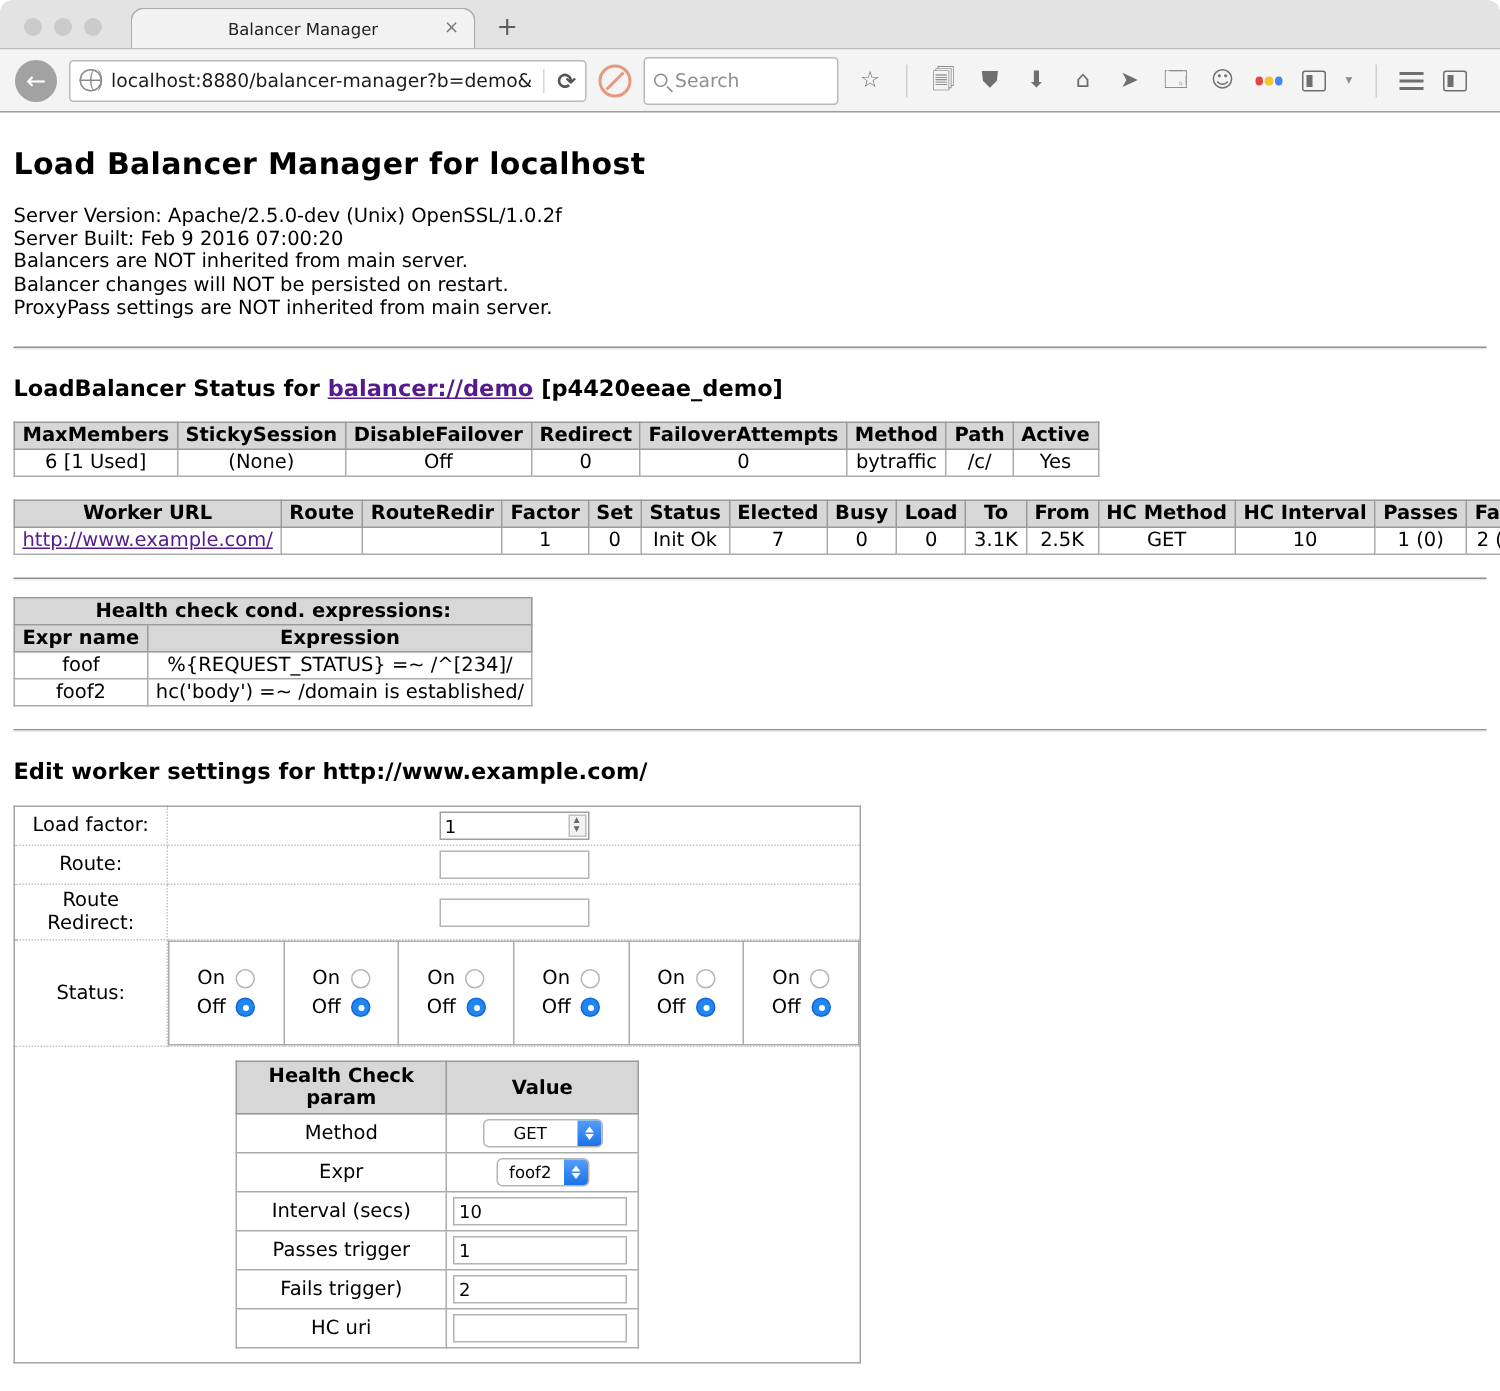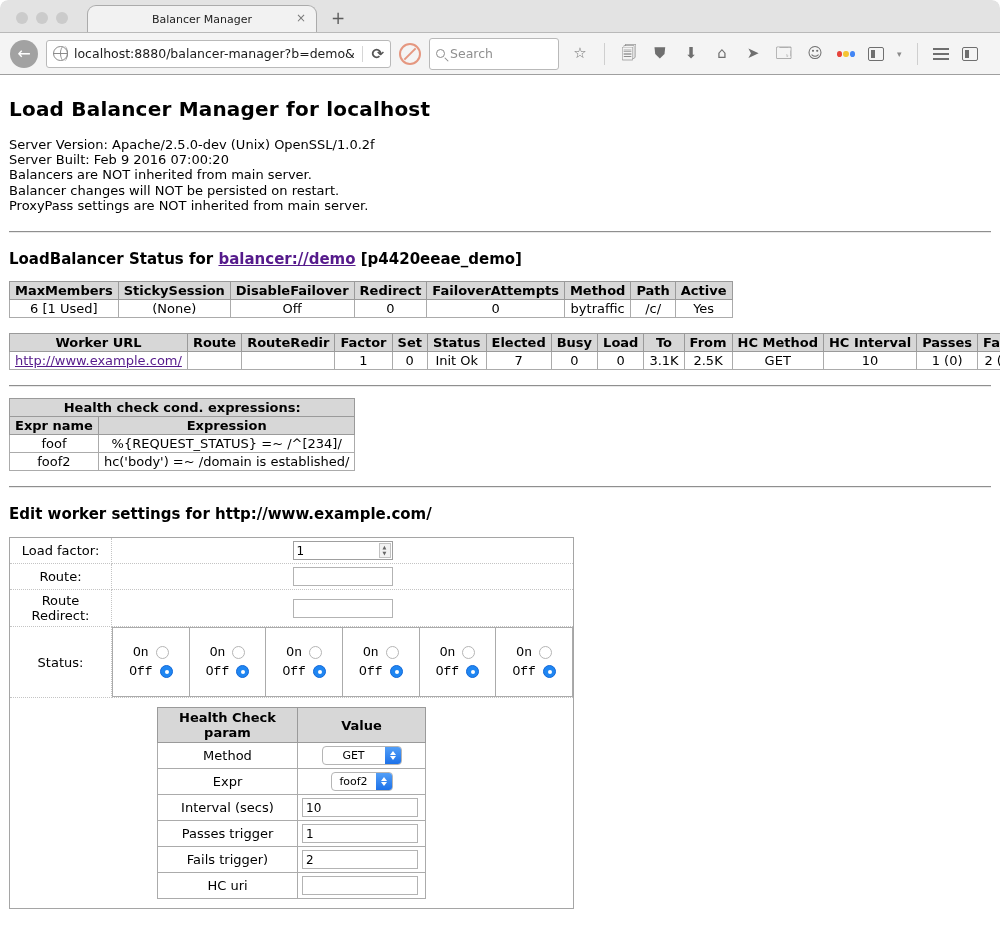--- a/index.html
+++ b/index.html
@@ -65,21 +65,21 @@
 
   .ibox{display:inline-block;border:1px solid #b3b3b3;background:#fff;height:19px;}
   input.tin{border:none;outline:none;font-size:12px;font-family:inherit;height:17px;padding:0 3px;width:100%;background:transparent;}
   .spin{display:inline-flex;width:100px;border:1px solid #9f9f9f;background:#fff;height:19px;align-items:center;}
   .spin input{flex:1;}
   .stepper{width:12px;height:15px;margin-right:1px;border:1px solid #c2c2c2;background:#f2f2f2;display:flex;flex-direction:column;align-items:center;justify-content:center;font-size:5px;color:#666;line-height:1.1;}
   .w100{width:100px;} .w116{width:116px;display:flex;align-items:center;}
 
   table.status{border-collapse:collapse;width:100%;font-size:13px;}
   table.status th{background:var(--th-gray);border:1px solid #9a9a9a;padding:2px 5px;white-space:nowrap;}
-  table.status td{border:1px solid #ababab;padding:15px 4px;font-family:Liberation Mono, monospace;}
+  table.status td{border:1px solid #ababab;padding:15px 4px;}
   .radioline{display:flex;align-items:center;justify-content:center;gap:7px;line-height:19px;}
   .radio{width:13px;height:13px;border-radius:50%;background:#fff;border:1px solid #b5b5b5;display:inline-block;position:relative;}
   .radio.on{background:var(--accent-blue);border-color:#1268d8;}
   .radio.on:after{content:"";position:absolute;left:4px;top:4px;width:4px;height:4px;border-radius:50%;background:#fff;}
 
   table.hc{border-collapse:collapse;margin:6px auto;font-size:13px;}
   table.hc th{background:var(--th-gray);border:1px solid #9a9a9a;padding:2px 8px;}
   table.hc td{border:1px solid #ababab;padding:3px 4px;text-align:center;}
   td.hclabel{width:140px;}
   td.hcval{width:128px;}

